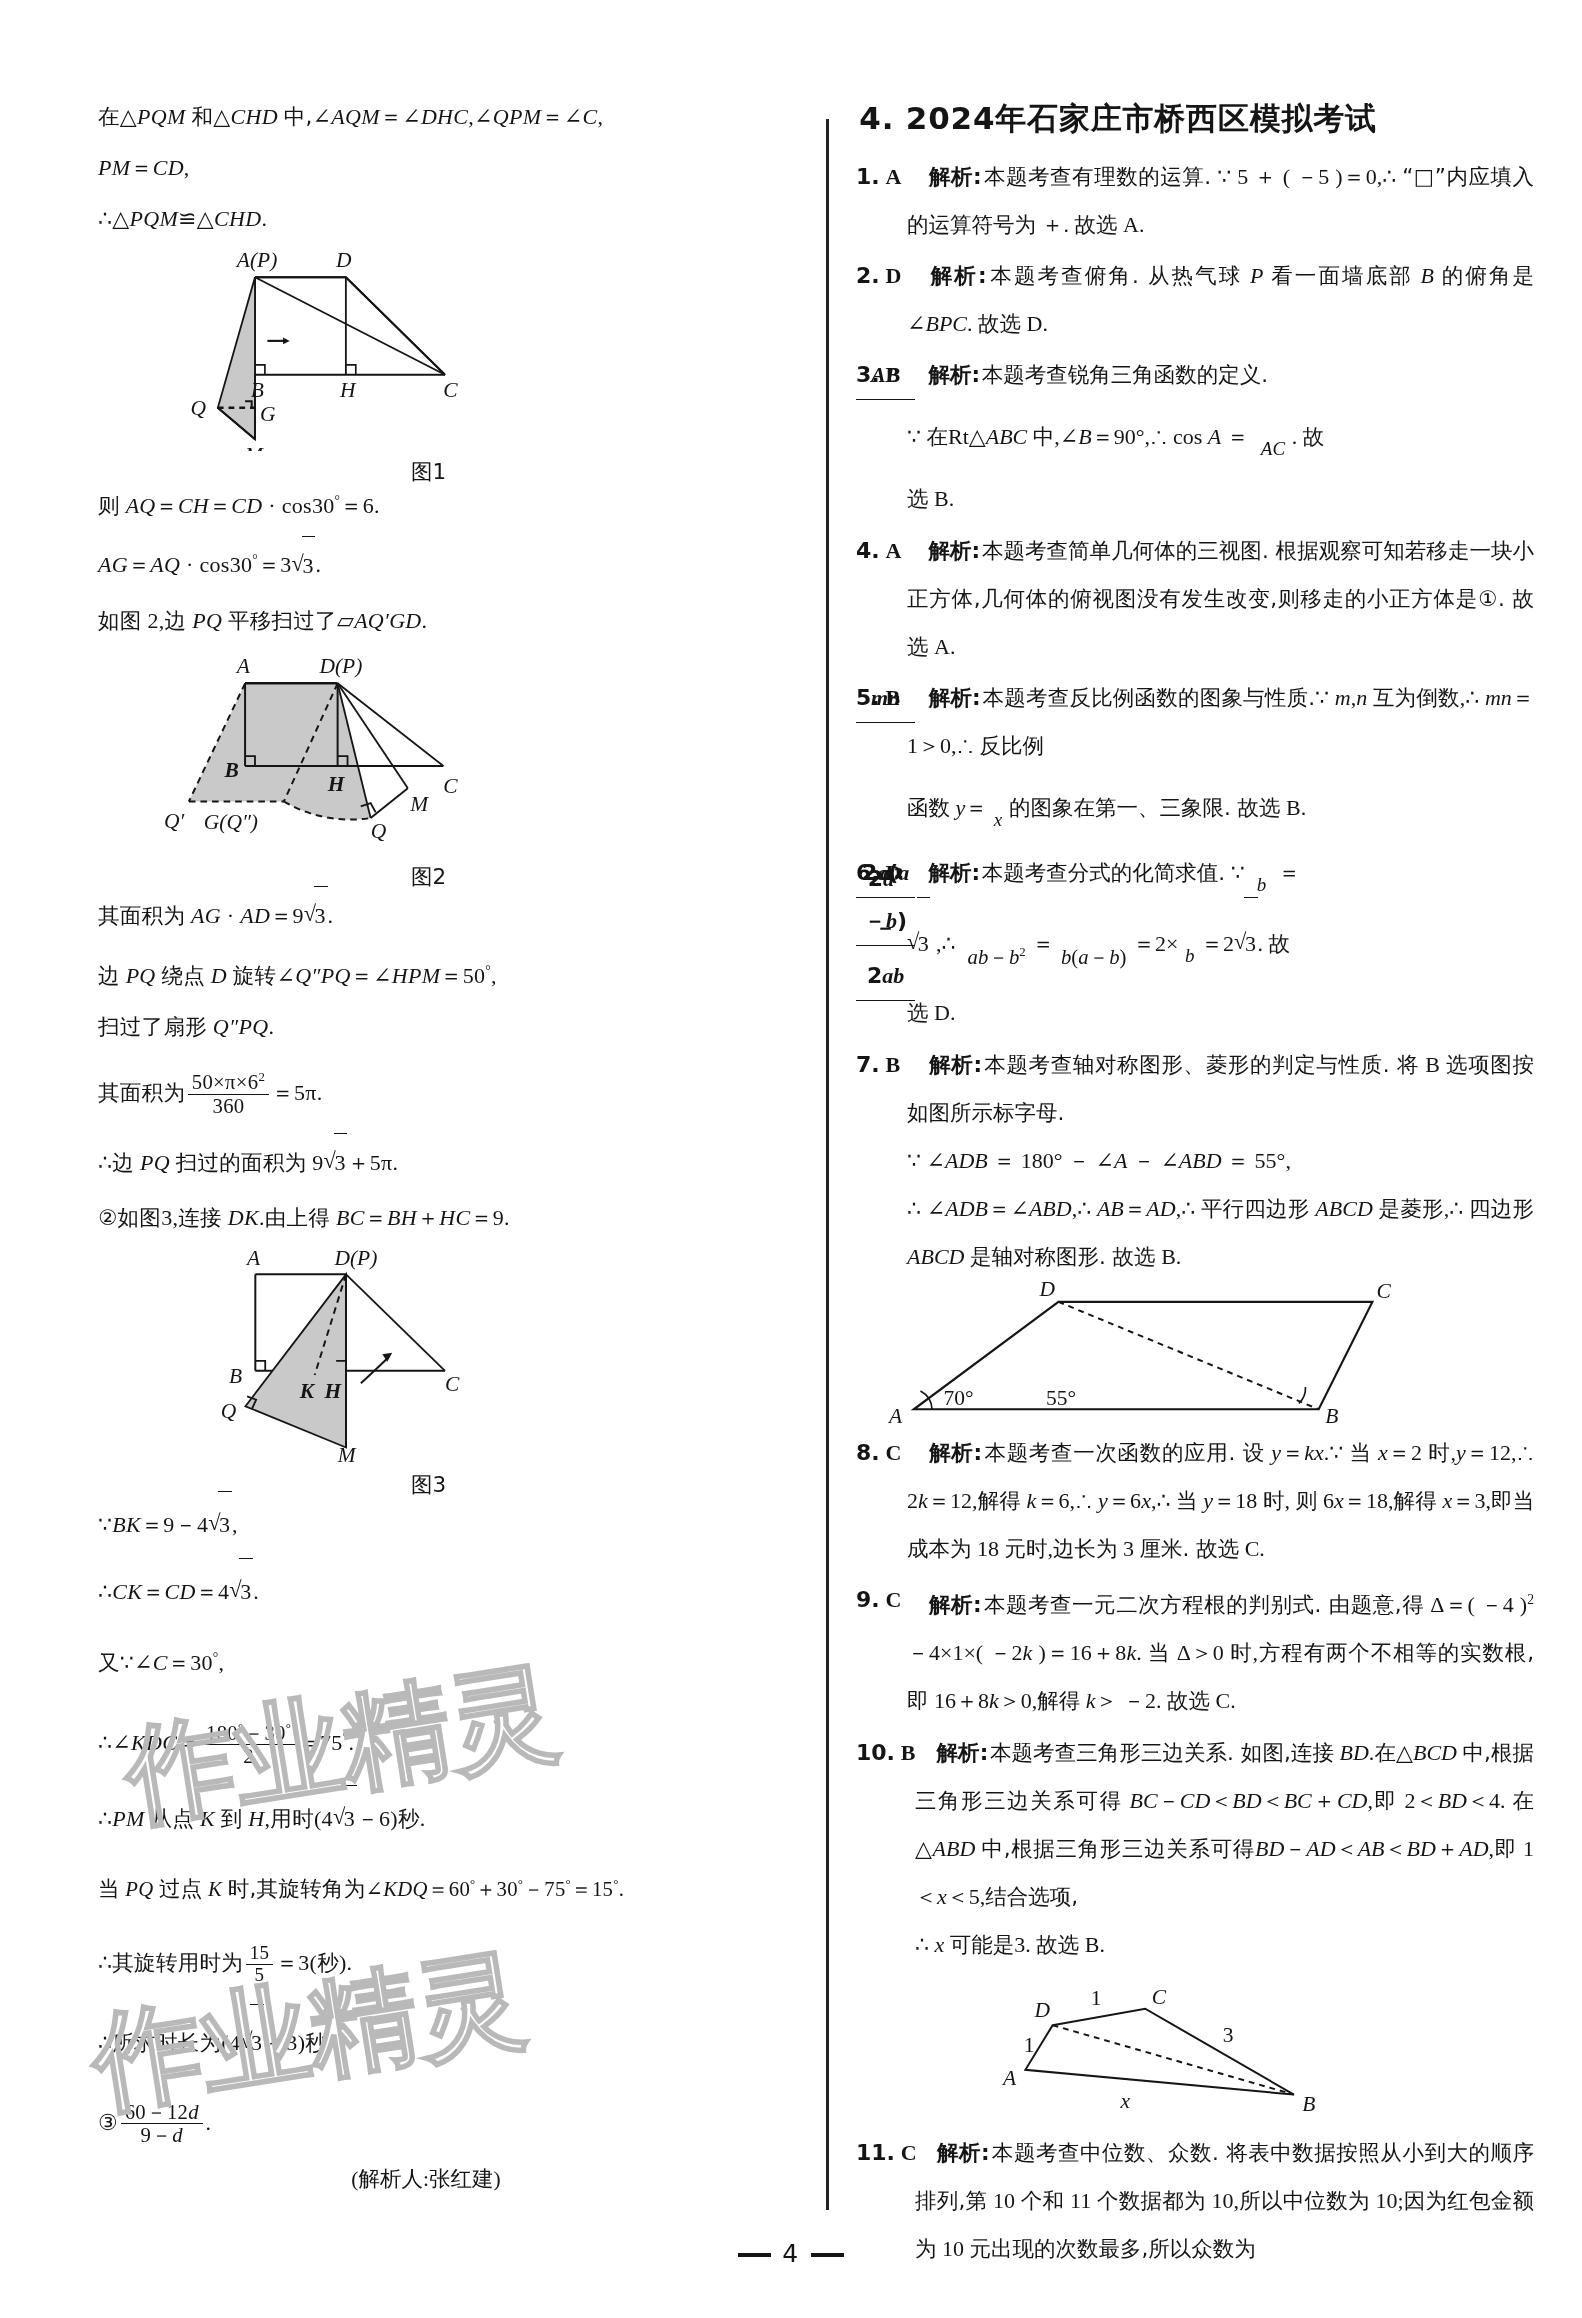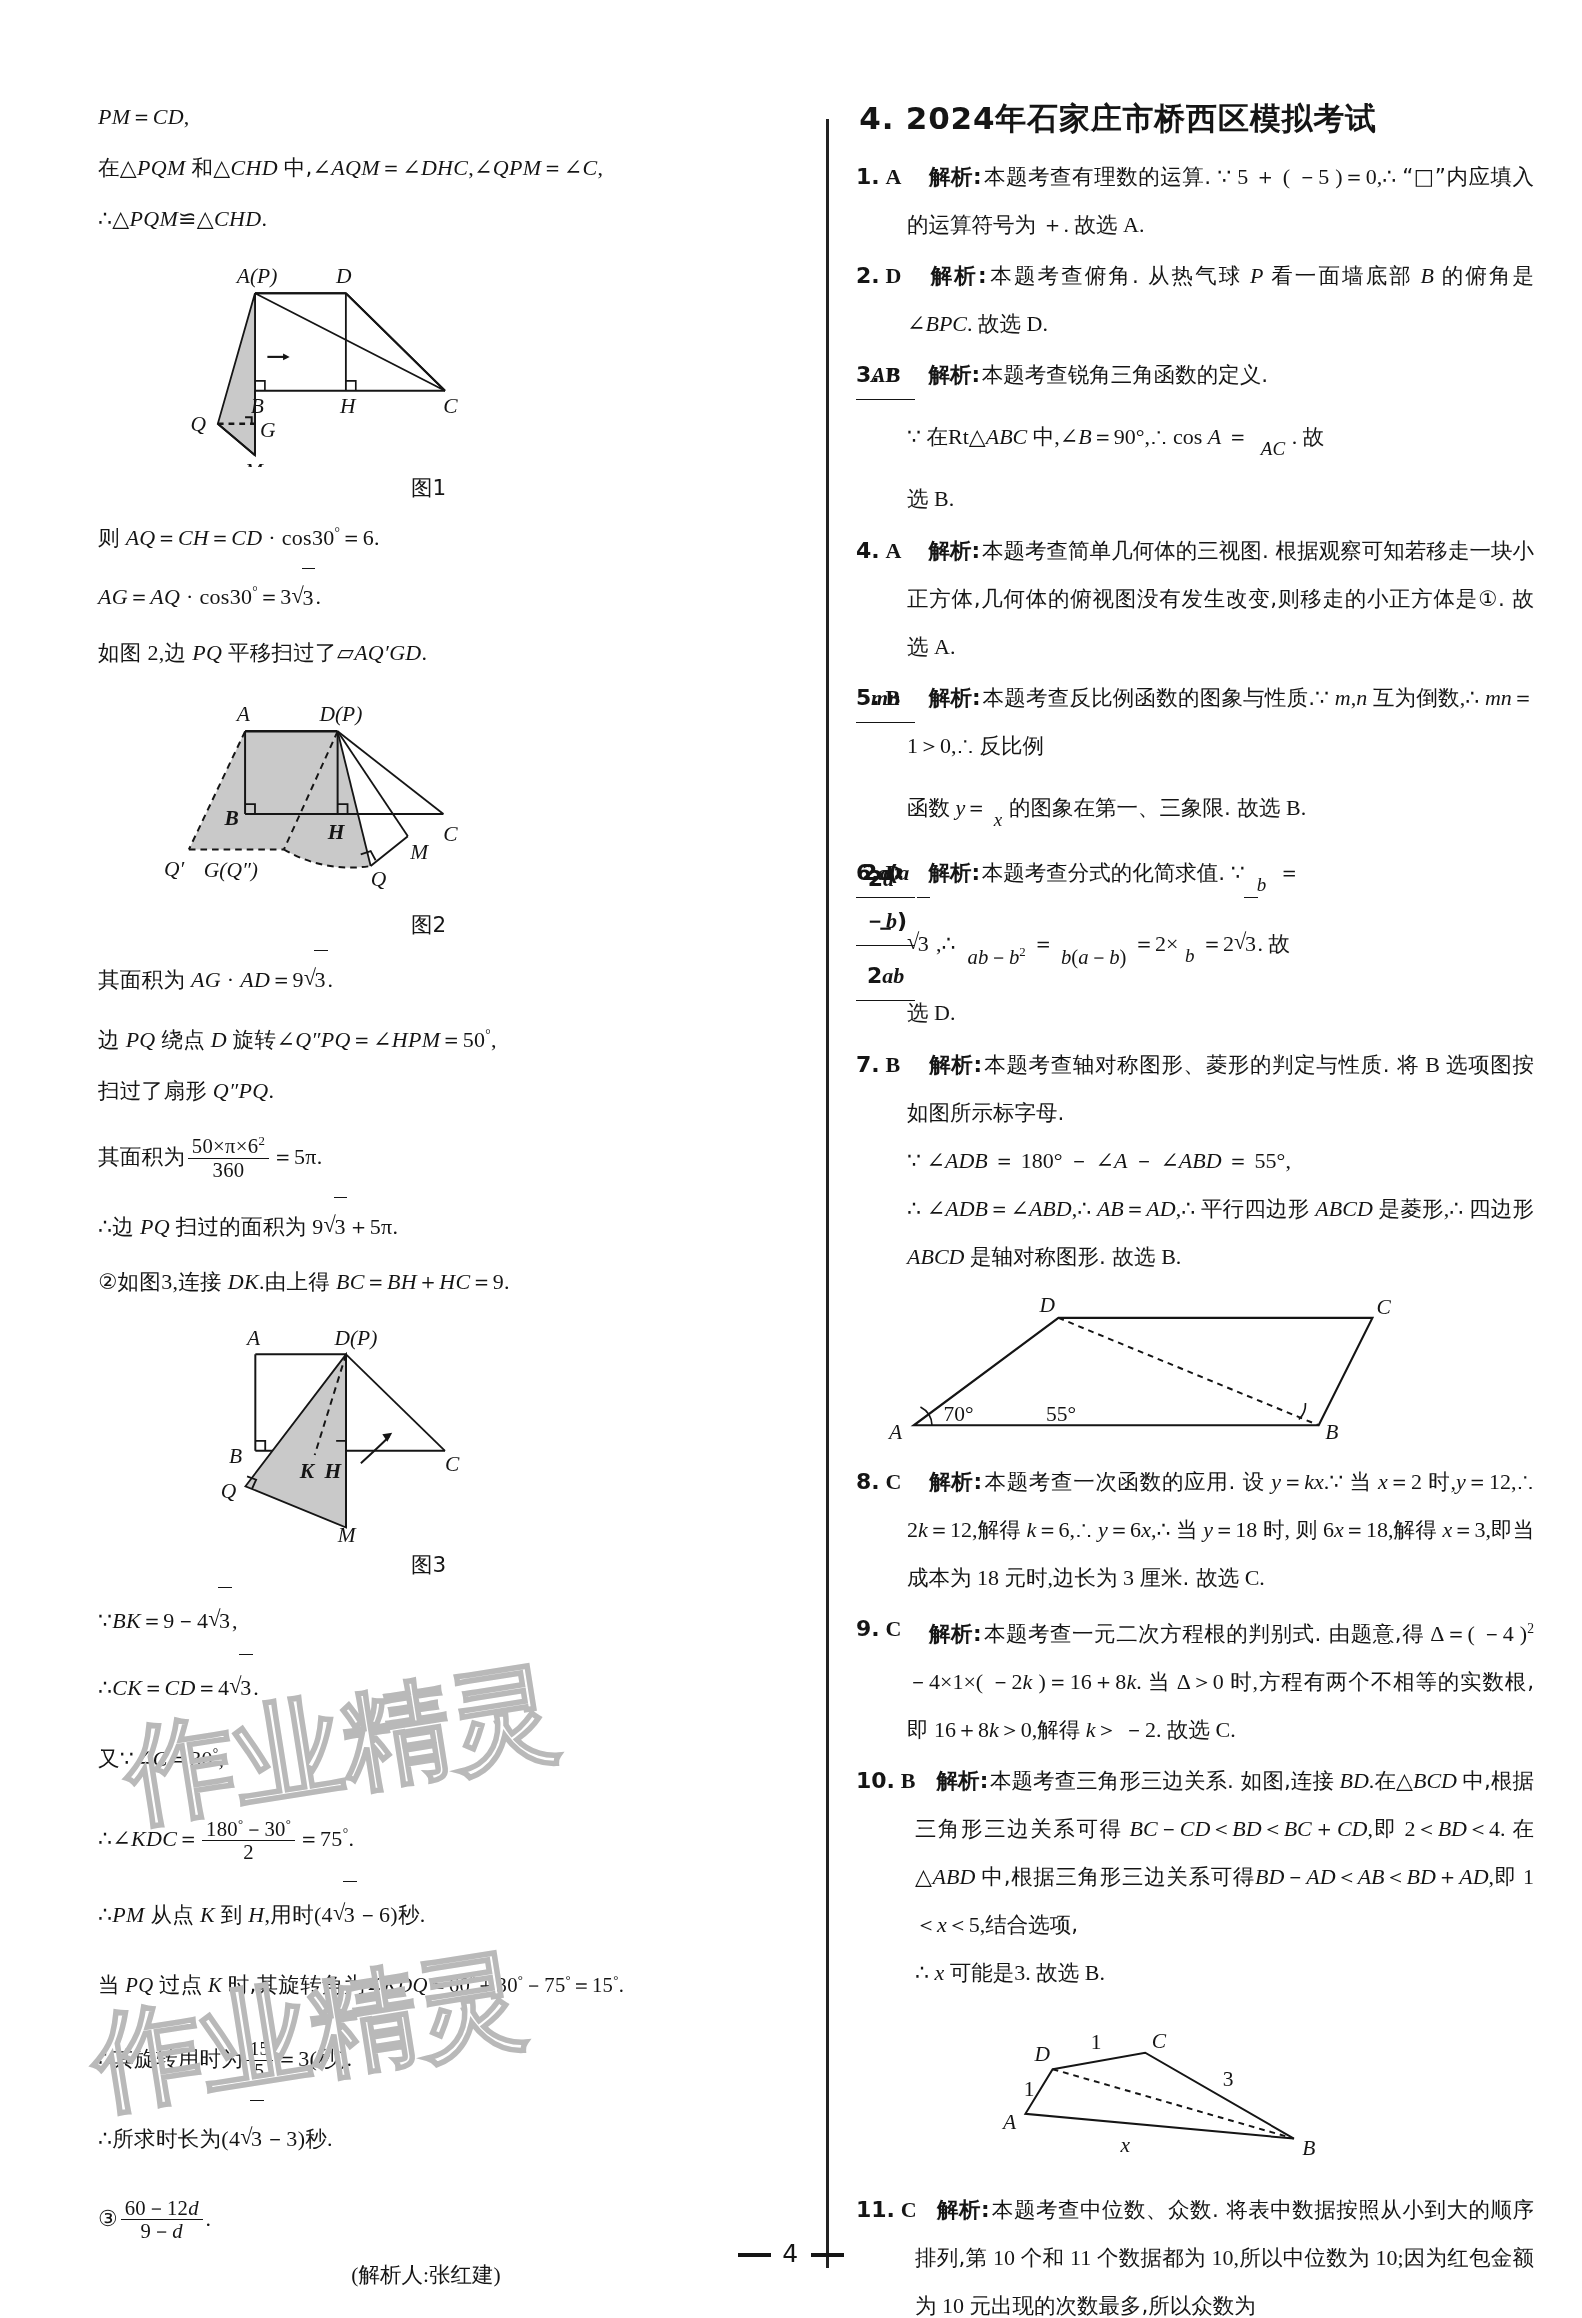--- a/index.html
+++ b/index.html
@@ -35,21 +35,21 @@
   .frac.sm{font-size:19px;vertical-align:-.58em;}
 
   
   .sq{display:inline-block;position:relative;padding-left:10px;}
   .sq::before{content:"\221A";position:absolute;left:0;top:-0.8px;font-size:1.02em;}
   .sq .rad{border-top:1.7px solid #151515;padding:0 1.7px 0 0.8px;display:inline-block;}
 
   sup.deg{font-size:.62em;vertical-align:super;}
 
   
-  .fig{position:relative;margin:16px auto;}
+  .fig{position:relative;margin:0 auto;}
   .figcap{text-align:center;font-size:21.5px;font-family:"DejaVu Sans","Liberation Sans",sans-serif;margin-top:1.7px;}
   svg text{font-family:"Liberation Serif",serif;font-style:italic;font-size:26px;fill:#151515;}
   svg text.up{font-style:normal;}
 
   
   .rhead{
     font-family:"DejaVu Sans","Liberation Sans",sans-serif;
     font-weight:bold;font-size:31px;letter-spacing:0.8px;
     margin:6.6px 0 13.2px 3.3px;white-space:nowrap;
   }
@@ -89,25 +89,25 @@
 
   .analyst{text-align:center;font-size:21.5px;padding-right:5px;}
 </style>
 </head>
 <body>
 
 <div class="page">
 
   <div class="col col-left">
 
-    <div class="ln">
-      <span class="it">PM</span>＝<span class="it">CD</span>,
-    </div>
     <div class="ln wrap">
       <span class="cn">在</span>△<span class="it">PQM</span> <span class="cn">和</span>△<span class="it">CHD</span> <span class="cn">中,</span>∠<span class="it">AQM</span>＝∠<span class="it">DHC</span>,∠<span class="it">QPM</span>＝∠<span class="it">C</span>,
+    </div>
+    <div class="ln">
+      <span class="it">PM</span>＝<span class="it">CD</span>,
     </div>
     <div class="ln">
       ∴△<span class="it">PQM</span>≌△<span class="it">CHD</span>.
     </div>
 
     <div class="fig" style="height:231px;">
       <svg width="661" height="207" viewBox="0 0 800 250">
 
         <polygon points="190,40 300,40 300,40 420,158" fill="none" stroke="#151515" stroke-width="2.2"></polygon>
         <line x1="190" y1="40" x2="300" y2="40" stroke="#151515" stroke-width="2.4"></line>

